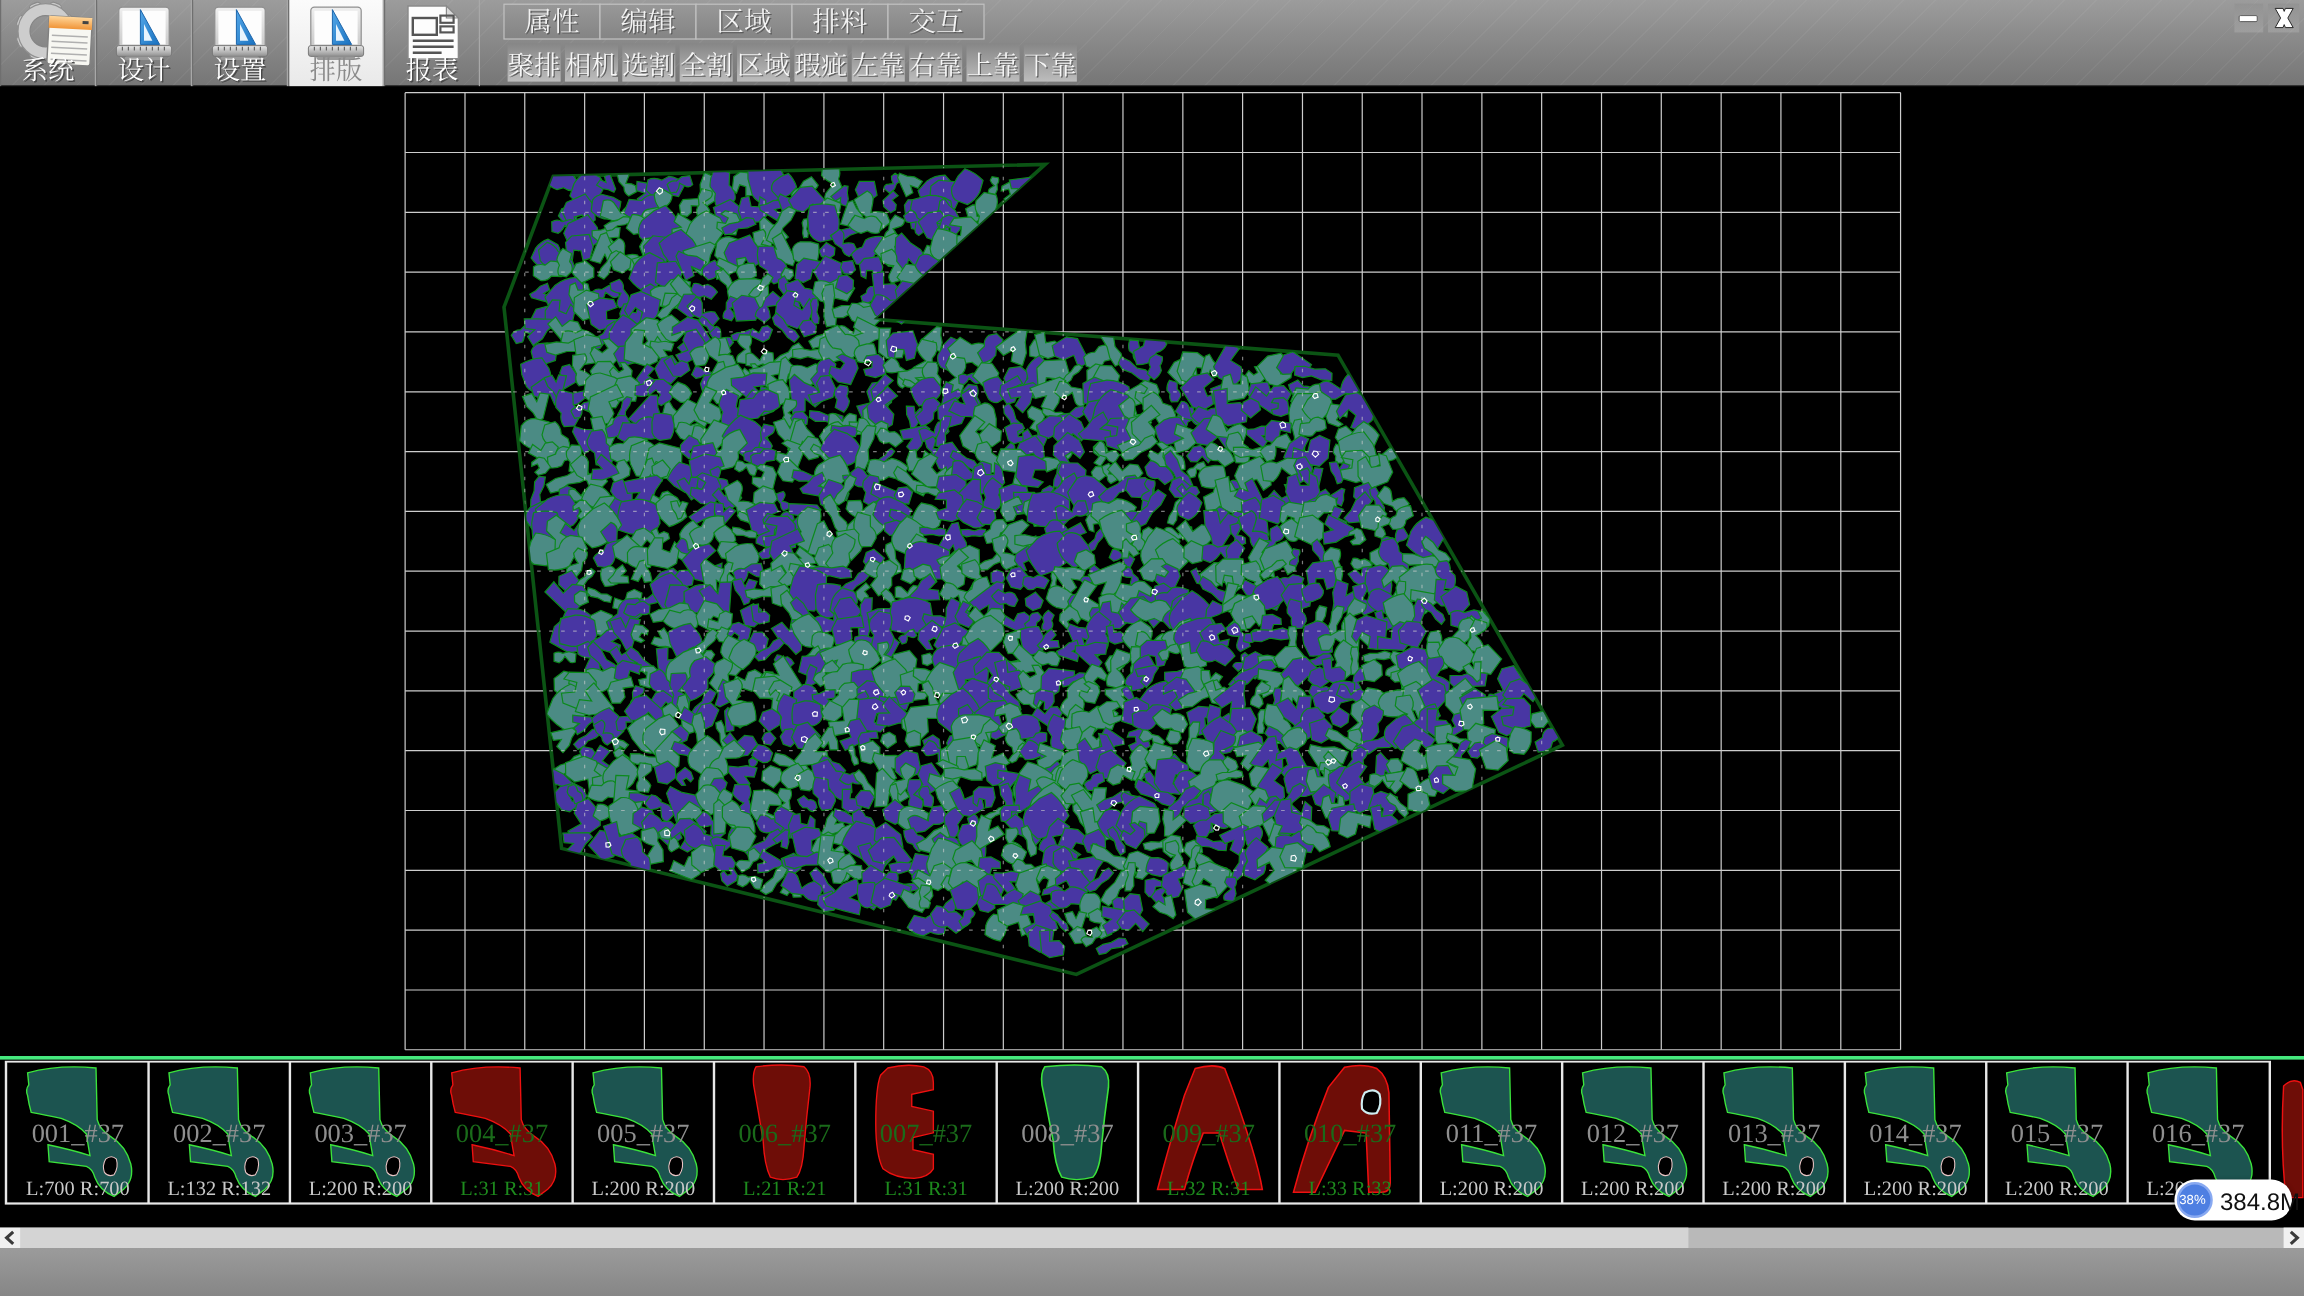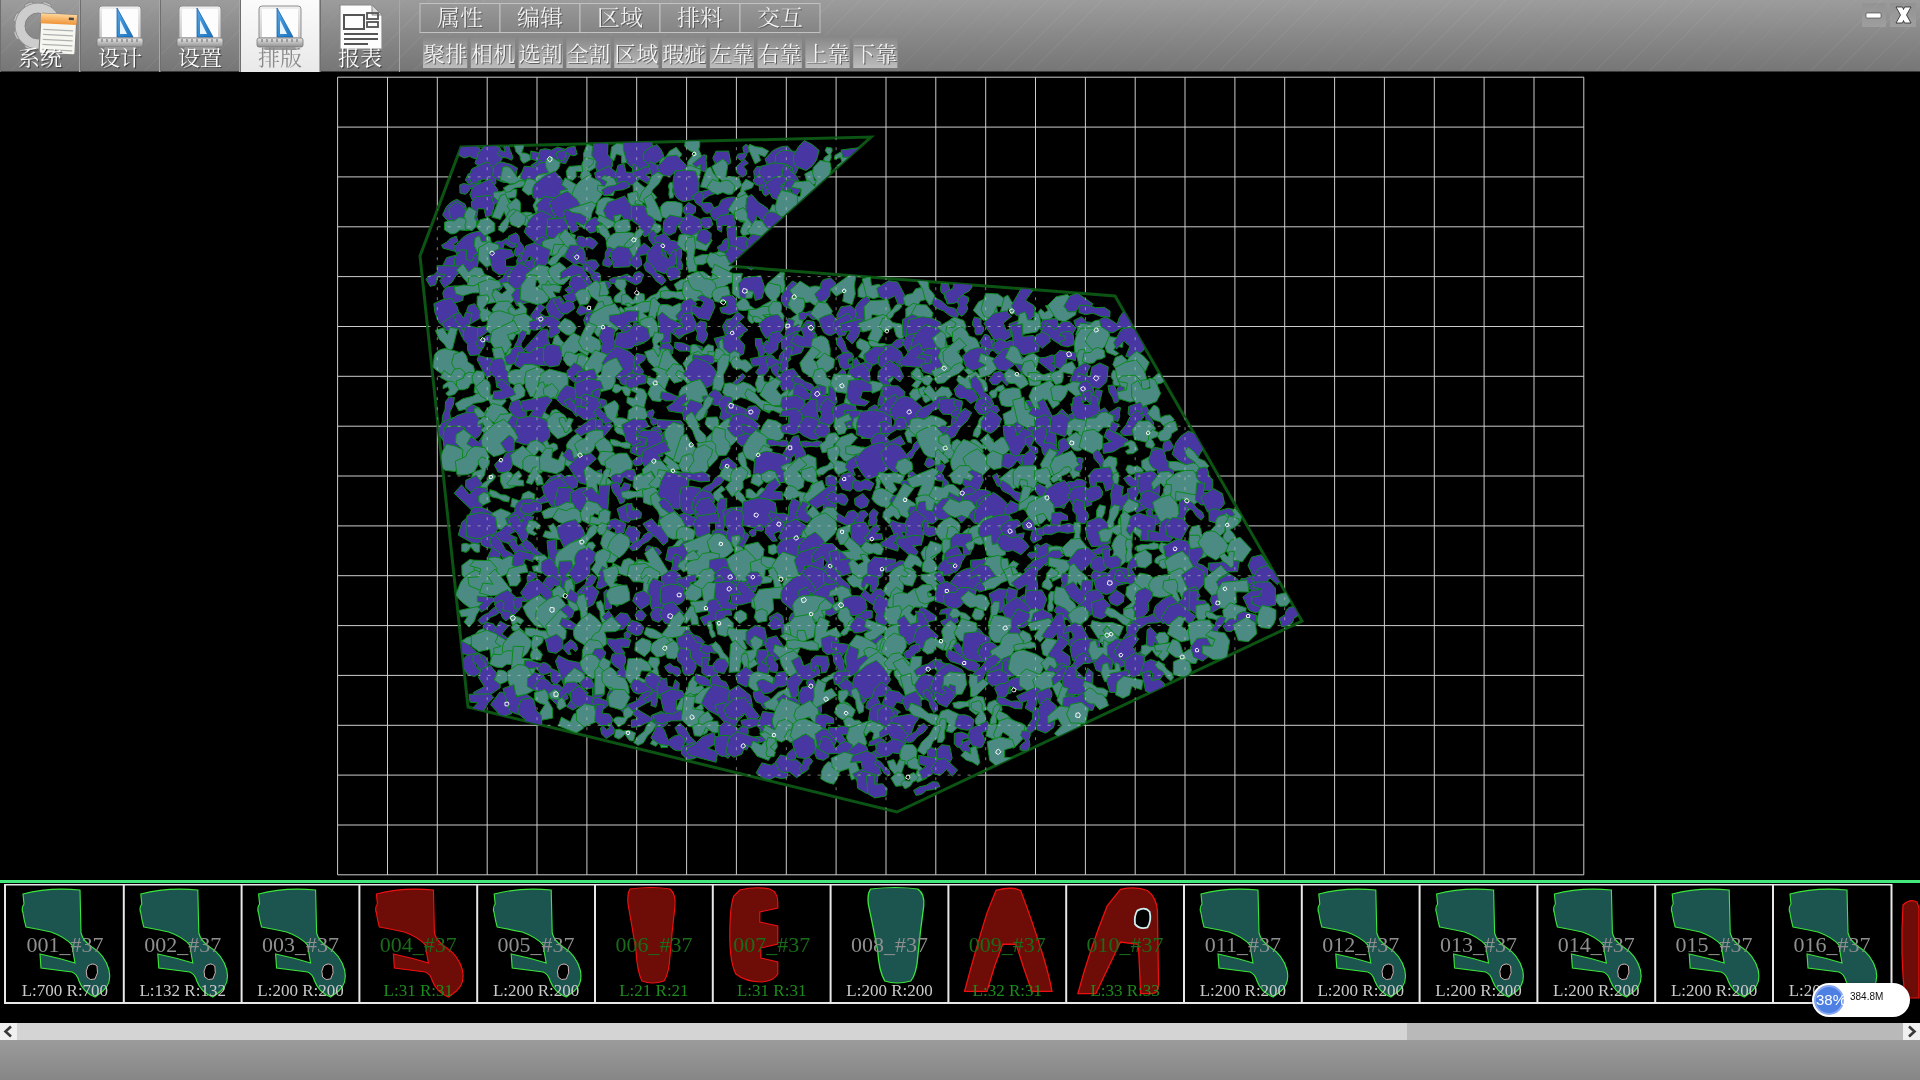--- a/index.html
+++ b/index.html
@@ -9,22 +9,22 @@
 .ibtn{position:absolute;top:0;height:72px;width:80px;border-right:1px solid #a8a8a8;border-left:1px solid #6f6f6f}
 .ibtn.hl{background:linear-gradient(180deg,#fbfbfb,#e9e9e9)}
 #canvas{position:absolute;left:0;top:72px;width:1920px;height:813px;background:#000}
 #gline{position:absolute;left:0;top:880px;width:1920px;height:2.5px;background:#45e87d}
 #strip{position:absolute;left:0;top:884px;width:1920px;height:120px;background:#000}
 #sbar{position:absolute;left:0;top:1023px;width:1920px;height:17px;background:#b9b9b9}
 #sthumb{position:absolute;left:17px;top:0;width:1390px;height:17px;background:#d4d4d4}
 .sarr{position:absolute;top:0;width:17px;height:17px;background:#f0f0f0;color:#444;font-size:13px;font-weight:bold;text-align:center;line-height:17px}
 #status{position:absolute;left:0;top:1040px;width:1920px;height:40px;background:linear-gradient(180deg,#9b9b9b,#868686)}
 #pill{position:absolute;left:1812px;top:983px;width:98px;height:34px;background:#fff;border-radius:17px;box-shadow:0 1px 4px rgba(0,0,0,0.4)}
-#pill .circ{position:absolute;left:2px;top:2px;width:30px;height:30px;border-radius:50%;background:#4e7fe2;border:2px solid #88a9f1;color:#fff;font-size:15px;text-align:left;line-height:26px}
-#pill .txt{position:absolute;left:38px;top:8px;font-size:10px;color:#111}
+#pill .circ{position:absolute;left:2px;top:2px;width:30px;height:30px;border-radius:50%;background:#4e7fe2;border:2px solid #88a9f1;color:#fff;font-size:11px;text-align:left;line-height:26px}
+#pill .txt{position:absolute;left:38px;top:8px;font-size:20px;color:#111}
 svg{display:block}
 </style></head><body>
 <div id="page">
 <svg width="0" height="0" style="position:absolute">
       <defs>
 <path id="g0" d="M532 12Q532 -13 524 -32Q517 -52 495 -64Q474 -77 429 -81Q428 -67 423 -55Q418 -44 409 -36Q399 -28 379 -22Q360 -16 326 -12V3Q326 3 341 2Q356 1 377 -1Q398 -2 417 -3Q436 -4 443 -4Q456 -4 461 0Q465 5 465 14V313H532ZM793 598Q787 591 771 589Q755 587 733 603L765 605Q730 580 678 549Q626 518 563 485Q500 451 432 418Q363 385 293 355Q223 326 157 302L157 310H191Q188 281 178 263Q169 246 157 241L115 325Q115 325 129 326Q143 328 152 331Q210 353 273 384Q337 416 401 452Q466 489 526 526Q585 564 634 599Q683 635 716 664ZM540 695Q536 687 521 683Q506 679 483 691L512 695Q488 675 451 650Q415 626 372 601Q330 575 284 553Q239 530 197 512L196 523H232Q229 493 220 475Q211 457 200 452L158 534Q158 534 168 536Q178 538 184 540Q221 556 260 582Q299 608 337 638Q374 667 406 696Q437 724 456 745ZM142 316Q186 317 256 320Q327 323 417 328Q506 333 609 338Q711 344 819 351L821 332Q707 317 539 298Q370 280 164 261ZM183 528Q219 528 282 531Q345 533 423 537Q502 542 586 546L587 528Q525 518 423 501Q322 485 205 470ZM871 767Q863 761 850 761Q836 762 817 770Q744 759 655 747Q567 736 469 727Q372 717 272 711Q172 704 76 702L73 721Q166 729 266 742Q367 755 466 772Q564 789 649 806Q735 824 797 841ZM651 456Q729 436 781 409Q832 382 862 354Q892 326 903 301Q915 275 912 257Q909 239 895 233Q881 226 860 237Q844 274 807 314Q771 353 726 388Q682 422 641 445ZM376 176Q371 169 364 166Q356 163 339 166Q309 131 264 91Q220 51 168 13Q115 -24 59 -53L49 -40Q96 -5 142 41Q187 87 226 135Q264 183 288 224ZM631 215Q715 187 770 155Q825 123 857 91Q888 59 900 32Q911 5 908 -13Q905 -31 891 -37Q877 -43 855 -31Q842 -1 816 31Q790 63 757 95Q724 127 688 155Q653 183 621 205Z"></path>
 <path id="g1" d="M770 434Q770 424 770 416Q770 408 770 402V30Q770 20 774 15Q778 11 794 11H844Q861 11 874 11Q887 12 893 12Q898 13 901 15Q904 17 908 22Q913 33 920 68Q927 104 934 141H947L950 19Q965 14 970 7Q975 1 975 -9Q975 -23 964 -32Q953 -41 924 -45Q895 -50 842 -50H779Q748 -50 733 -43Q717 -37 711 -24Q706 -10 706 12V434ZM583 307Q583 267 576 224Q569 181 552 138Q534 96 501 56Q468 15 416 -20Q363 -55 286 -83L277 -69Q350 -31 396 14Q443 59 469 109Q495 158 504 208Q514 259 514 306V427H583ZM406 604Q401 595 386 591Q371 587 348 597L375 604Q354 568 321 524Q288 479 249 432Q209 385 167 342Q125 299 86 265L83 276H122Q118 244 108 225Q98 206 85 201L44 289Q44 289 56 291Q68 294 73 298Q105 328 141 373Q176 419 210 470Q244 521 271 570Q299 619 315 655ZM314 788Q310 779 295 774Q281 769 256 778L284 785Q263 746 229 697Q195 648 155 601Q116 553 78 517L76 528H115Q111 496 100 477Q88 457 74 452L40 541Q40 541 50 543Q60 546 64 550Q86 572 109 608Q132 644 153 684Q175 725 192 764Q209 803 219 831ZM47 73Q79 80 134 94Q189 108 257 126Q325 145 393 166L397 152Q347 124 276 87Q205 51 111 10Q106 -8 90 -15ZM62 286Q91 289 142 294Q192 300 256 308Q319 317 386 326L388 311Q342 296 262 269Q181 243 89 217ZM54 534Q76 534 113 534Q150 534 195 535Q240 536 286 538L286 522Q257 513 199 497Q142 481 79 466ZM694 611Q690 603 676 598Q662 593 637 602L667 608Q640 579 596 542Q553 505 504 471Q455 436 409 411L409 422H448Q445 390 436 371Q426 352 414 346L371 433Q371 433 381 435Q391 437 396 440Q424 456 454 483Q484 510 513 541Q541 573 564 602Q588 632 602 653ZM573 844Q620 829 648 809Q676 790 689 770Q702 751 704 734Q705 718 697 707Q689 696 676 694Q662 693 647 703Q640 725 626 749Q612 774 595 797Q578 820 562 836ZM394 432Q437 432 510 435Q583 438 675 443Q766 447 862 454L863 436Q789 422 674 403Q559 384 421 366ZM740 582Q804 553 842 522Q881 491 901 461Q921 432 926 407Q930 382 924 366Q917 351 902 347Q888 344 869 357Q861 393 838 432Q815 472 785 510Q756 547 728 574ZM887 740Q887 740 895 733Q904 726 917 716Q931 705 945 692Q960 680 972 668Q968 652 946 652H376L368 682H841Z"></path>
 <path id="g2" d="M709 773 746 811 818 748Q809 738 781 734V528Q781 519 784 515Q788 512 802 512H847Q860 512 872 512Q884 512 890 513Q893 513 897 513Q901 513 903 513Q908 514 913 515Q917 516 921 517H931L934 516Q950 511 957 506Q963 501 963 490Q963 477 953 468Q943 459 916 455Q889 451 840 451H784Q756 451 742 456Q728 462 723 475Q718 488 718 509V773ZM749 773V743H482V773ZM452 783V806L527 773H515V689Q515 656 509 618Q503 579 482 539Q462 499 421 463Q380 426 311 398L301 411Q365 453 398 499Q430 545 441 594Q452 643 452 689V773ZM438 392Q466 305 516 238Q566 172 635 124Q704 76 789 45Q875 13 976 -5L975 -17Q952 -20 935 -35Q918 -49 912 -74Q815 -49 736 -11Q657 28 596 83Q535 137 491 211Q447 285 421 382ZM774 395 819 437 891 369Q885 362 875 360Q866 358 848 356Q799 249 721 164Q644 79 530 18Q417 -43 260 -77L252 -61Q460 1 594 117Q727 232 785 395ZM825 395V366H366L357 395ZM148 54Q169 66 208 90Q246 114 294 146Q342 177 393 211L400 198Q380 177 346 144Q312 111 270 72Q228 32 183 -9ZM218 535 233 526V57L177 35L204 61Q211 39 207 22Q204 4 195 -7Q186 -18 179 -22L134 59Q158 72 164 79Q171 86 171 100V535ZM172 569 205 604 270 549Q266 543 255 537Q244 532 226 529L233 538V490H171V569ZM111 833Q170 811 207 786Q245 761 264 736Q284 711 289 689Q294 668 288 653Q282 639 268 635Q254 631 235 642Q224 672 202 705Q179 739 152 771Q125 802 100 825ZM218 569V539H50L41 569Z"></path>
 <path id="g3" d="M876 541Q876 541 885 534Q893 527 907 516Q921 504 936 492Q951 479 964 467Q960 451 937 451H358L350 480H829ZM717 824Q715 814 708 807Q701 800 681 797V-49Q681 -54 673 -60Q665 -66 653 -71Q641 -75 628 -75H615V836ZM180 58Q203 69 244 89Q285 110 336 137Q387 164 440 193L448 180Q426 161 389 132Q353 102 309 67Q265 32 217 -4ZM251 532 266 523V59L210 37L238 63Q245 41 241 23Q237 6 228 -5Q220 -16 212 -20L167 61Q190 73 197 81Q203 88 203 102V532ZM204 567 237 602 302 547Q298 541 287 536Q276 530 259 527L266 537V488H203V567ZM153 835Q214 811 251 785Q289 758 308 732Q328 706 332 684Q337 661 330 647Q324 632 310 628Q295 625 277 636Q268 667 245 702Q222 737 194 770Q167 803 142 827ZM265 567V538H54L45 567Z"></path>
 <path id="g4" d="M224 459 299 426H717L753 471L841 406Q836 399 825 395Q814 390 796 388V-22H729V396H288V-22H224V426ZM872 49Q872 49 881 42Q890 35 904 24Q918 13 933 0Q949 -12 962 -24Q960 -32 953 -36Q947 -40 936 -40H52L43 -11H823ZM562 578Q557 556 525 554Q517 531 507 504Q496 476 485 450Q475 423 465 403H426Q430 427 436 460Q441 494 446 530Q451 566 454 595ZM759 104V74H258V104ZM759 210V180H258V210ZM759 314V285H258V314ZM859 588Q859 588 874 577Q890 565 910 549Q931 532 948 516Q944 500 921 500H68L59 530H811ZM643 786V621H582V786ZM428 786V621H367V786ZM791 786 827 825 907 764Q903 758 891 753Q879 748 865 745V588Q865 585 856 580Q846 575 834 571Q822 567 811 567H801V786ZM216 580Q216 577 208 572Q200 567 188 563Q175 559 162 559H153V786V818L223 786H841V756H216ZM838 639V609H187V639Z"></path>

